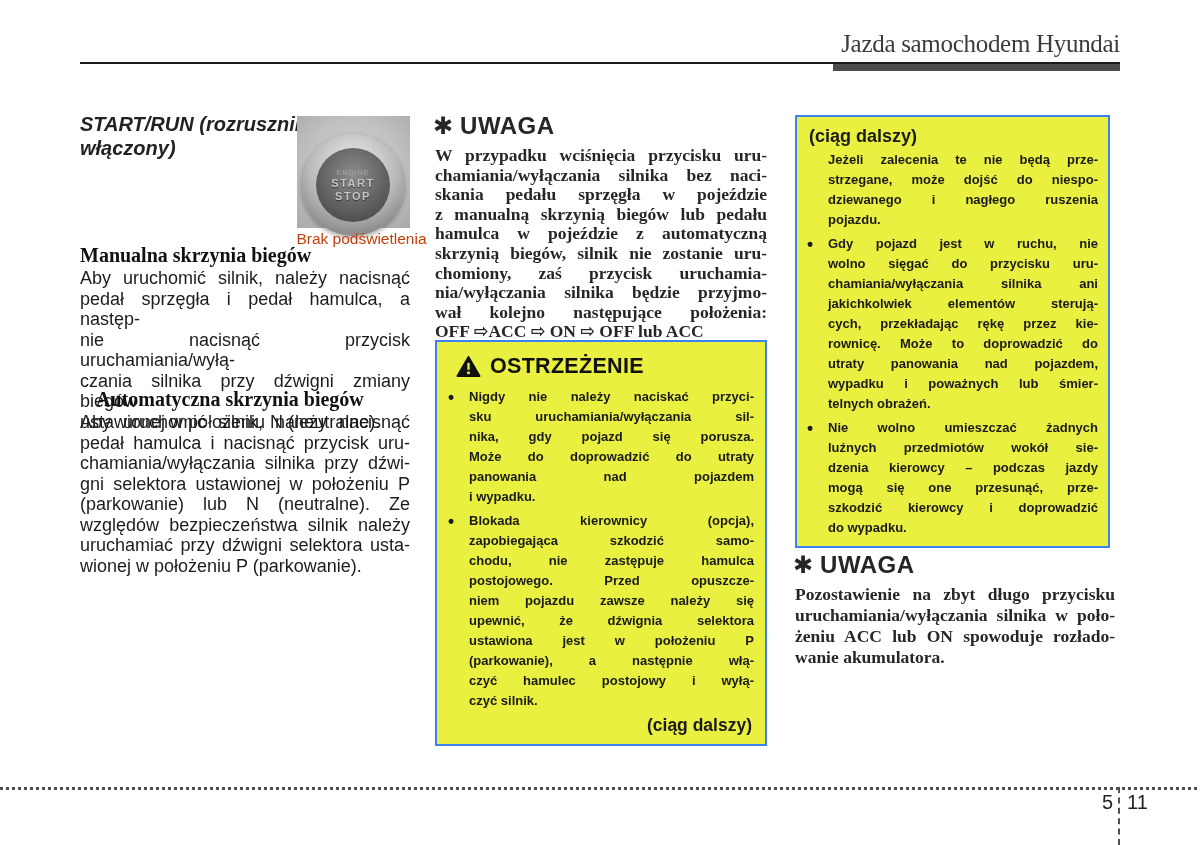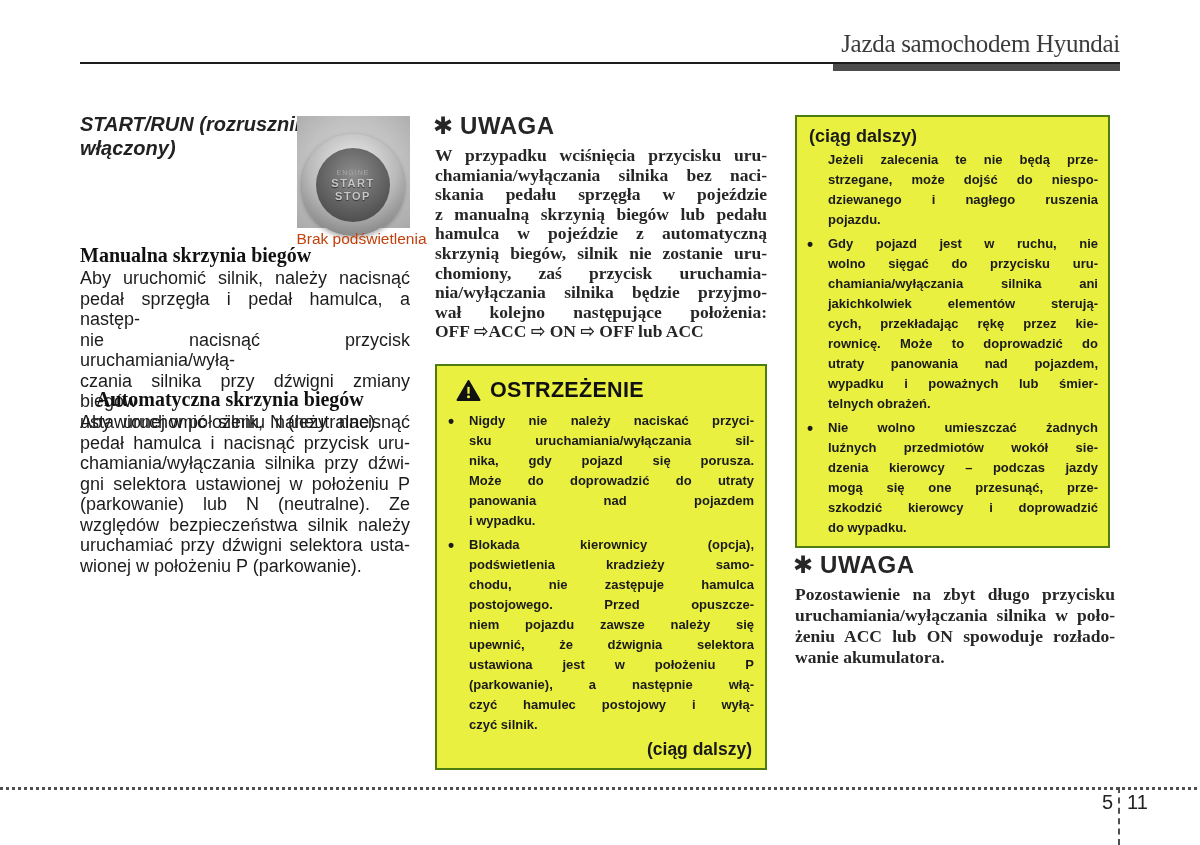--- a/index.html
+++ b/index.html
@@ -45,22 +45,22 @@
   .note-heading{display:flex;align-items:baseline;gap:7px;font-weight:bold;color:#262626;}
   .note-symbol{font-size:24px;font-family:"DejaVu Sans",sans-serif;}
   .note-title{font-size:24px;letter-spacing:0.5px;}
   .note1-heading{left:433px;top:112px;}
   .note2-heading{left:793px;top:551px;}
   .note-body{font-family:"Liberation Serif","DejaVu Sans",serif;font-weight:bold;color:#262626;}
   .note1-body{left:435px;top:146px;width:332px;font-size:17.5px;line-height:19.6px;}
   .note2-body{left:795px;top:584px;width:320px;font-size:17.5px;line-height:21px;}
 
   
-  .warning-box{box-sizing:border-box;border:2px solid #4d7c0f;background:#eaf040;}
-  .mid-box{left:435px;top:364px;width:332px;padding:10px 11px 8px;}
+  .warning-box{box-sizing:border-box;border:2px solid #3b82f6;background:#eaf040;}
+  .mid-box{left:435px;top:340px;width:332px;padding:10px 11px 8px;}
   .right-box{left:795px;top:115px;width:315px;padding:9px 10px 8px;}
   .wb-heading{display:flex;align-items:center;gap:9px;margin:2px 0 8px 8px;
     font-weight:bold;font-size:21.5px;letter-spacing:0.3px;color:#111;}
   .bullet{display:flex;}
   .bullet + .bullet{margin-top:4px;}
   .bullet .marker{width:21px;flex:none;font-weight:bold;font-size:17.5px;line-height:20px;}
   .bullet .btext{flex:1;font-weight:bold;font-size:13px;line-height:20px;}
   .continued-right{text-align:right;font-weight:bold;font-size:17.5px;margin-top:4px;padding-right:2px;}
   .continued-top{font-weight:bold;font-size:18px;margin:0 0 3px 2px;}
   .continuation-text{margin-left:21px;font-weight:bold;font-size:13px;line-height:20px;margin-bottom:4px;}
@@ -149,21 +149,21 @@
         <div class="jline">nika, gdy pojazd się porusza.</div>
         <div class="jline">Może do doprowadzić do utraty</div>
         <div class="jline">panowania nad pojazdem</div>
         <div>i wypadku.</div>
       </div>
   </div>
   <div class="bullet">
     <span class="marker">•</span>
     <div class="btext">
         <div class="jline">Blokada kierownicy (opcja),</div>
-        <div class="jline">podświetlenia kradzieży samo-</div>
+        <div class="jline">zapobiegająca szkodzić samo-</div>
         <div class="jline">chodu, nie zastępuje hamulca</div>
         <div class="jline">postojowego. Przed opuszcze-</div>
         <div class="jline">niem pojazdu zawsze należy się</div>
         <div class="jline">upewnić, że dźwignia selektora</div>
         <div class="jline">ustawiona jest w położeniu P</div>
         <div class="jline">(parkowanie), a następnie włą-</div>
         <div class="jline">czyć hamulec postojowy i wyłą-</div>
         <div>czyć silnik.</div>
       </div>
   </div>

